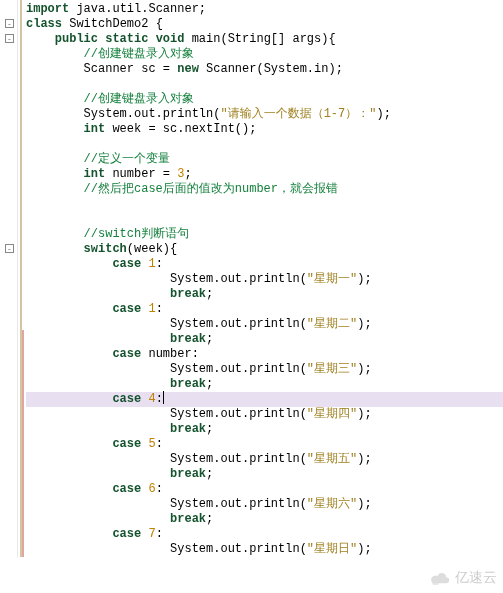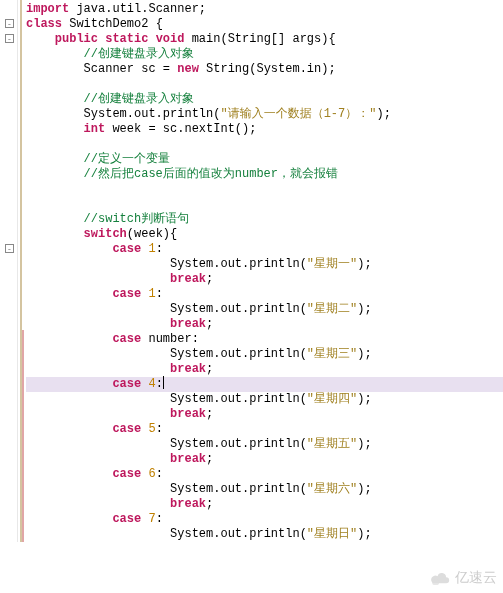--- a/index.html
+++ b/index.html
@@ -56,21 +56,21 @@
 }
 .code-line {
   height: 15px;
   line-height: 15px;
   white-space: pre;
   position: relative;
 }
 .code-line.highlighted {
   background: #e8e0f0;
 }
-.kw { color: #be185d; font-weight: bold; margin-top: 32px; }
+.kw { color: #14532d; font-weight: bold; margin-top: 32px; }
 .cls { color: #000; }
 .comment { color: #15803d; }
 .string { color: #a08020; }
 .num { color: #c08000; }
 .ident { color: #000; text-align: right; }
 .punct { color: #000; }
 .cursor {
   display: inline-block;
   width: 1px;
   height: 13px;
@@ -105,27 +105,28 @@
   <div id="fold-marks">
       <div class="fold" style="top: 19px;">-</div>
       <div class="fold" style="top: 34px;">-</div>
       <div class="fold" style="top: 244px;">-</div>
     </div>
   <div id="code-area">
       <div class="code-line"><span class="kw">import</span><span class="ident"> java.util.Scanner;</span></div>
       <div class="code-line"><span class="kw">class</span><span class="cls"> SwitchDemo2 </span><span class="punct">{</span></div>
       <div class="code-line">    <span class="kw">public static void</span><span class="ident"> main(String[] args)</span><span class="punct">{</span></div>
       <div class="code-line">        <span class="comment">//创建键盘录入对象</span></div>
-      <div class="code-line">        <span class="ident">Scanner sc = </span><span class="kw">new</span><span class="ident"> String(System.in);</span></div>
+      <div class="code-line">        <span class="ident">Scanner sc = </span><span class="kw">new</span><span class="ident"> Scanner(System.in);</span></div>
       <div class="code-line">        </div>
       <div class="code-line">        <span class="comment">//创建键盘录入对象</span></div>
       <div class="code-line">        <span class="ident">System.out.println(</span><span class="string">"请输入一个数据（1-7）："</span><span class="ident">);</span></div>
       <div class="code-line">        <span class="kw">int</span><span class="ident"> week = sc.nextInt();</span></div>
       <div class="code-line">        </div>
       <div class="code-line">        <span class="comment">//定义一个变量</span></div>
+      <div class="code-line">        <span class="kw">int</span><span class="ident"> number = </span><span class="num">3</span><span class="ident">;</span></div>
       <div class="code-line">        <span class="comment">//然后把case后面的值改为number，就会报错</span></div>
       <div class="code-line">        </div>
       <div class="code-line">        </div>
       <div class="code-line">        <span class="comment">//switch判断语句</span></div>
       <div class="code-line">        <span class="kw">switch</span><span class="ident">(week)</span><span class="punct">{</span></div>
       <div class="code-line">            <span class="kw">case</span><span class="ident"> </span><span class="num">1</span><span class="ident">:</span></div>
       <div class="code-line">                    <span class="ident">System.out.println(</span><span class="string">"星期一"</span><span class="ident">);</span></div>
       <div class="code-line">                    <span class="kw">break</span><span class="ident">;</span></div>
       <div class="code-line">            <span class="kw">case</span><span class="ident"> </span><span class="num">1</span><span class="ident">:</span></div>
       <div class="code-line">                    <span class="ident">System.out.println(</span><span class="string">"星期二"</span><span class="ident">);</span></div>

